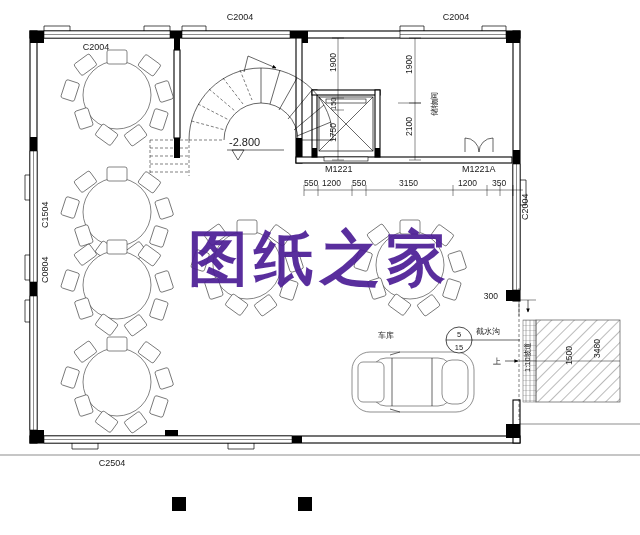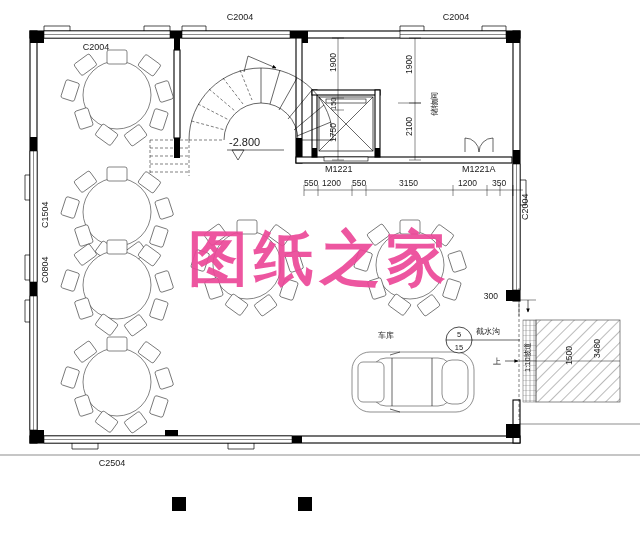--- a/index.html
+++ b/index.html
@@ -389,16 +389,16 @@
     <text class="lbl" x="240" y="20" text-anchor="middle">C2004</text>
     <text class="lbl" x="456" y="20" text-anchor="middle">C2004</text>
     <text class="lbl" x="48" y="228" transform="rotate(-90 48,228)">C1504</text>
     <text class="lbl" x="48" y="283" transform="rotate(-90 48,283)">C0804</text>
     <text class="lbl" x="112" y="466" text-anchor="middle">C2504</text>
     <text class="lbl" x="528" y="220" transform="rotate(-90 528,220)">C2004</text>
 
   </svg>
 
   <div id="watermark">
-    <span style="color: #ec4899;">图纸之家</span>
+    <span style="color: #4c1d95;">图纸之家</span>
   </div>
 
 </div>
 
 </body></html>

